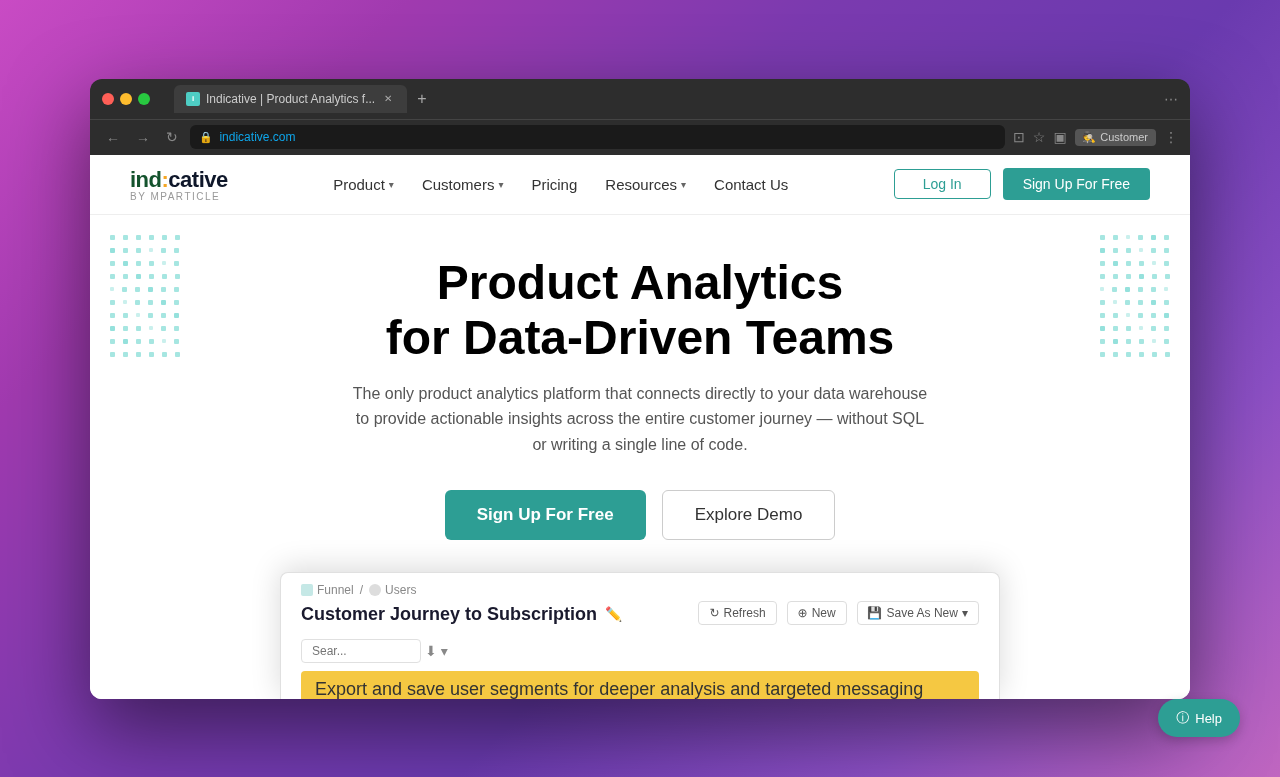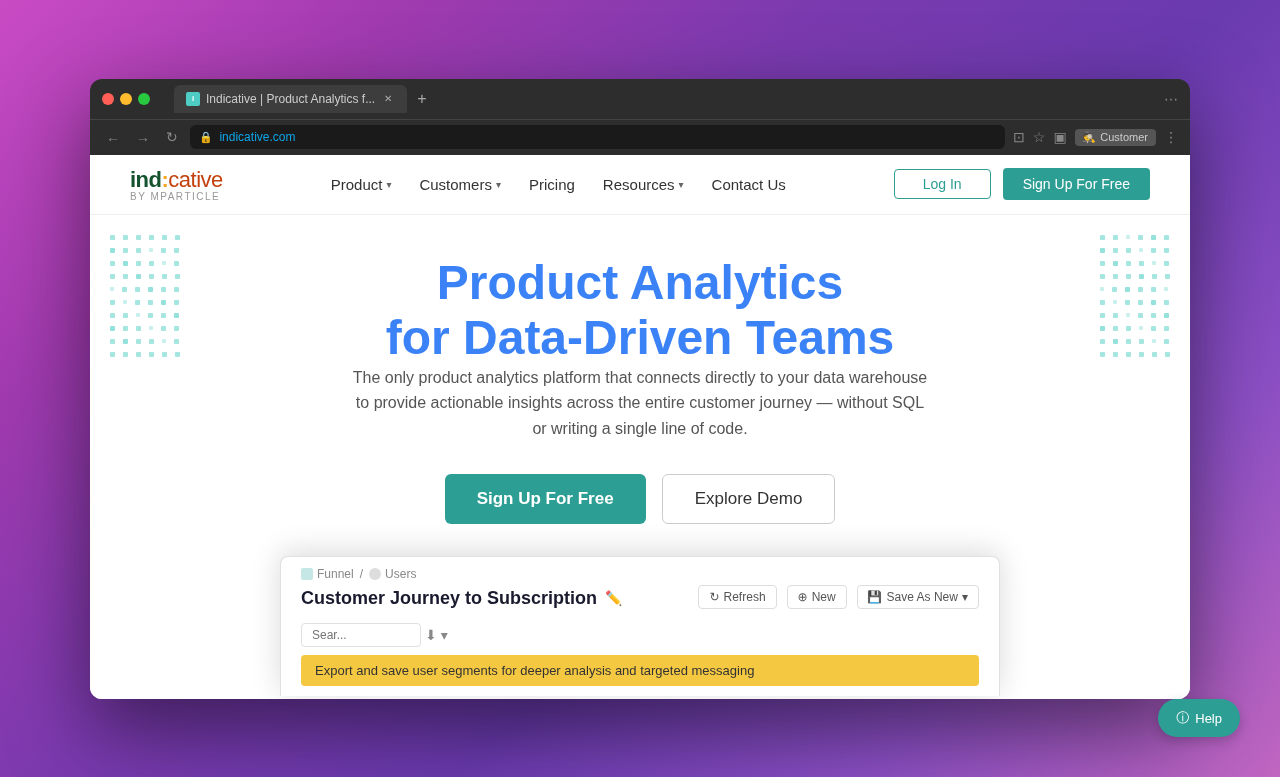--- a/index.html
+++ b/index.html
@@ -301,24 +301,25 @@
       background: #4ecdc4;
       opacity: 0.5;
     }
 
     .dot.small { width: 4px; height: 4px; opacity: 0.3; }
     .dot.med { opacity: 0.6; }
 
     .hero-title {
       font-size: 48px;
       font-weight: 800;
-      color: #3b82f6;
+      color: #000000;
       text-align: center;
       line-height: 1.15;
       max-width: 700px;
+      margin-bottom: 16px;
     }
 
     .hero-subtitle {
       font-size: 16px;
       color: #555;
       text-align: center;
       max-width: 580px;
       line-height: 1.6;
       margin-bottom: 32px;
     }
@@ -418,21 +419,21 @@
       padding: 4px 10px;
       border-radius: 4px;
       background: white;
     }
 
     .demo-banner {
       margin: 0 20px 10px;
       background: #f5c842;
       border-radius: 4px;
       padding: 8px 14px;
-      font-size: 13px;
+      font-size: 18px;
       color: #333;
       font-weight: 500;
     }
 
     .demo-search-bar {
       display: flex;
       align-items: center;
       gap: 4px;
       padding: 4px 20px 8px;
     }
@@ -502,21 +503,21 @@
       </div>
       <div class="toolbar-icon">⋮</div>
     </div>
   </div>
 
   <div class="website-content">
 
     <nav class="site-nav">
       <div class="site-logo">
         <div class="logo-main">
-          <span style="color:#14532d;font-weight:800;">ind</span><span style="color:#f5a623;font-weight:800;">:</span><span style="color:#c2410c;font-weight:400;">cative</span>
+          <span style="color:#14532d;font-weight:800;">ind</span><span style="color:#f5a623;font-weight:800;">:</span><span style="color:#0f172a;font-weight:700;">cative</span>
         </div>
         <div class="logo-sub">BY MPARTICLE</div>
       </div>
 
       <div class="nav-links">
         <a class="nav-link">
           <span>Product</span>
           <span class="chevron">▾</span>
         </a>
         <a class="nav-link">

